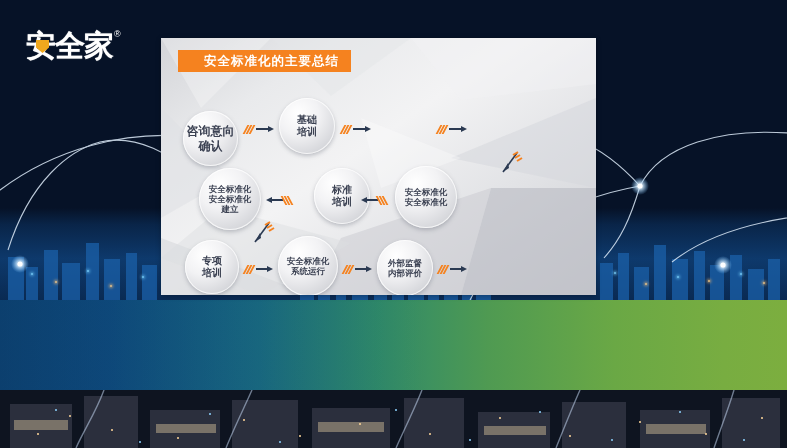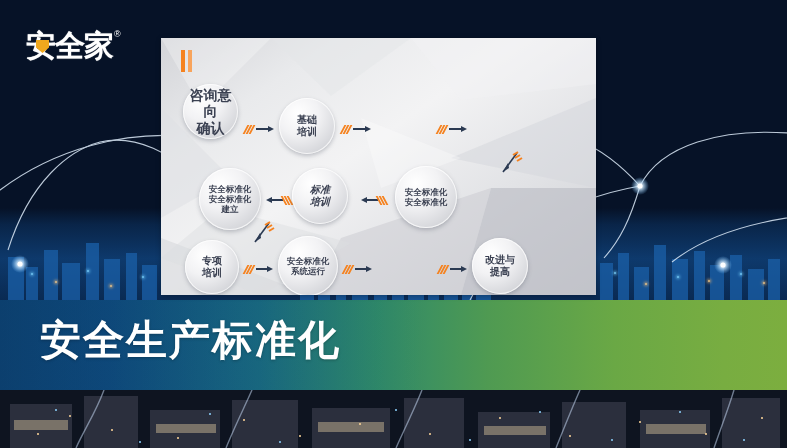--- a/index.html
+++ b/index.html
@@ -213,21 +213,20 @@
       <i class="warm" style="left:73%;top:62%"></i>
     <i style="left:78%;top:52%"></i>
       <i class="warm" style="left:82%;top:70%"></i>
     <i style="left:86%;top:58%"></i>
       <i class="warm" style="left:90%;top:64%"></i>
     <i style="left:94%;top:54%"></i>
       <i class="warm" style="left:97%;top:68%"></i>
   </div>
 
   <div class="band"></div>
-  <div class="band-heading">安全生产标准化</div>
 
   <div class="city-strip">
     <svg viewBox="0 0 787 58" preserveAspectRatio="none" style="width:100%;height:100%">
       <rect width="787" height="58" fill="#0e1420"></rect>
       <g fill="#2b2f3d">
         <rect x="10" y="14" width="62" height="44"></rect>
           <rect x="84" y="6" width="54" height="52"></rect>
         <rect x="150" y="20" width="70" height="38"></rect>
           <rect x="232" y="10" width="66" height="48"></rect>
         <rect x="312" y="18" width="78" height="40"></rect>
@@ -301,22 +300,23 @@
       <polygon points="180,200 330,150 300,257 150,257" fill="#c9cad0" opacity=".5"></polygon>
       <polygon points="0,200 150,257 0,257" fill="#d2d3d8" opacity=".5"></polygon>
       <polygon points="60,170 190,205 100,257 0,220" fill="#dcdde1" opacity=".45"></polygon>
       <polygon points="200,80 300,120 220,150" fill="#ffffff" opacity=".3"></polygon>
     </svg>
 
     <div class="title-bars">
       <span></span>
         <span class="pale"></span>
     </div>
-
-    <div class="node" style="left:22px; top:46px; width:55px; height:55px; font-size:14px;">
+    <div class="slide-title">安全标准化的主要总结</div>
+
+    <div class="node" style="left:22px; top:73px; width:55px; height:55px; font-size:12px;">
       <div>
         <span>咨询意向</span>
         <span>确认</span>
       </div>
     </div>
     <div class="arrow" style="left:84px; top:86px; width:29px;">
       <div class="feather">
         <i style="left:0"></i>
           <i style="left:3px"></i>
           <i style="left:6px"></i>
@@ -372,21 +372,21 @@
     <div class="arrow rev" style="left:105px; top:157px; width:28px;">
       <div class="feather">
         <i style="left:0"></i>
           <i style="left:3px"></i>
           <i style="left:6px"></i>
       </div>
       <div class="shaft" style="width:12px"></div>
         <div class="head"></div>
     </div>
 
-    <div class="node" style="left:131px; top:130px; width:56px; height:56px; font-size:10px;font-style:italic;">
+    <div class="node" style="left:153px; top:130px; width:56px; height:56px; font-size:10px;">
       <div>
         <span>标准</span>
         <span>培训</span>
       </div>
     </div>
     <div class="arrow rev" style="left:200px; top:157px; width:28px;">
       <div class="feather">
         <i style="left:0"></i>
           <i style="left:3px"></i>
           <i style="left:6px"></i>
@@ -437,32 +437,32 @@
     <div class="arrow" style="left:183px; top:226px; width:28px;">
       <div class="feather">
         <i style="left:0"></i>
           <i style="left:3px"></i>
           <i style="left:6px"></i>
       </div>
       <div class="shaft" style="width:12px"></div>
         <div class="head"></div>
     </div>
 
+    <div class="node" style="left:216px; top:202px; width:56px; height:56px; font-size:8.5px;">
+      <div>
+        <span>外部监督</span>
+        <span>内部评价</span>
+      </div>
+    </div>
     <div class="arrow" style="left:278px; top:226px; width:28px;">
       <div class="feather">
         <i style="left:0"></i>
           <i style="left:3px"></i>
           <i style="left:6px"></i>
       </div>
       <div class="shaft" style="width:12px"></div>
         <div class="head"></div>
     </div>
 
-    <div class="node" style="left:311px; top:200px; width:56px; height:56px; font-size:10px;">
-      <div>
-        <span>改进与</span>
-        <span>提高</span>
-      </div>
-    </div>
 
   </div>
 
 </div>
 
 </body></html>

